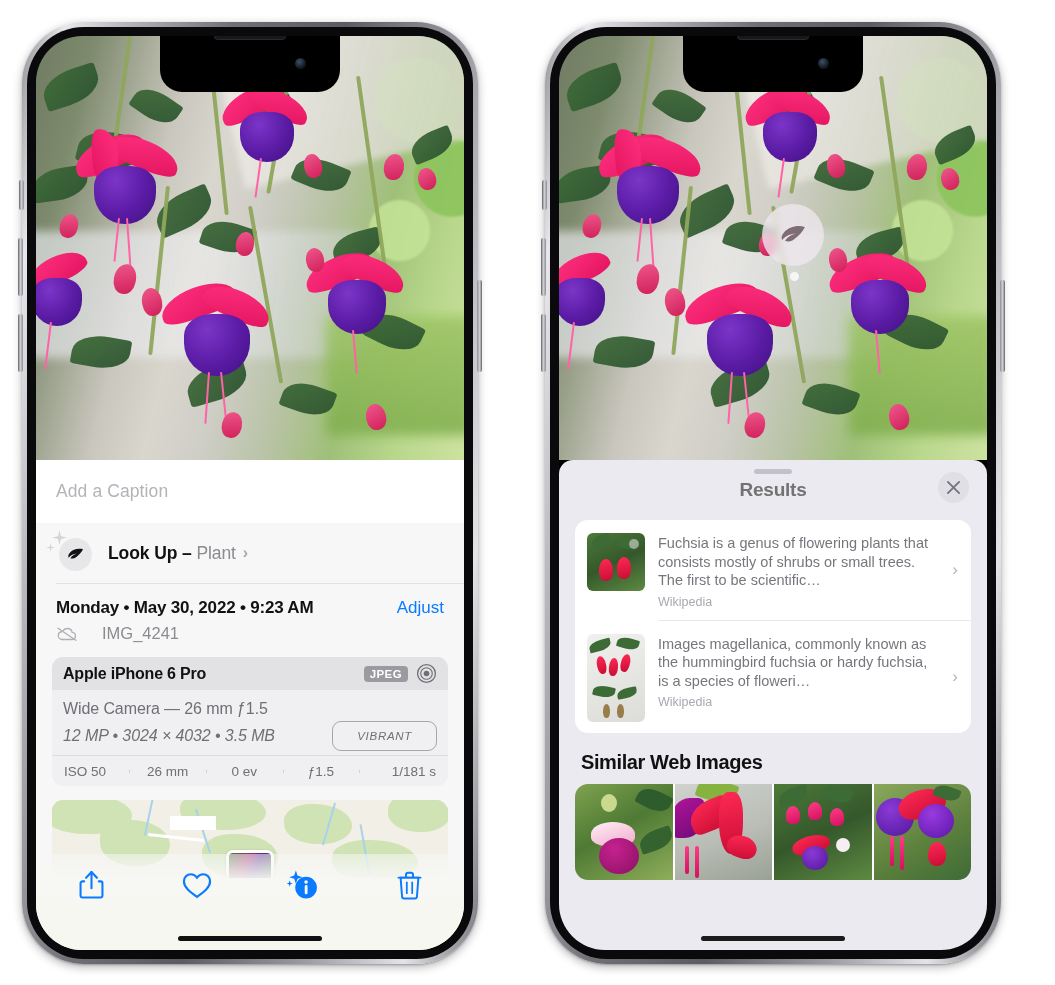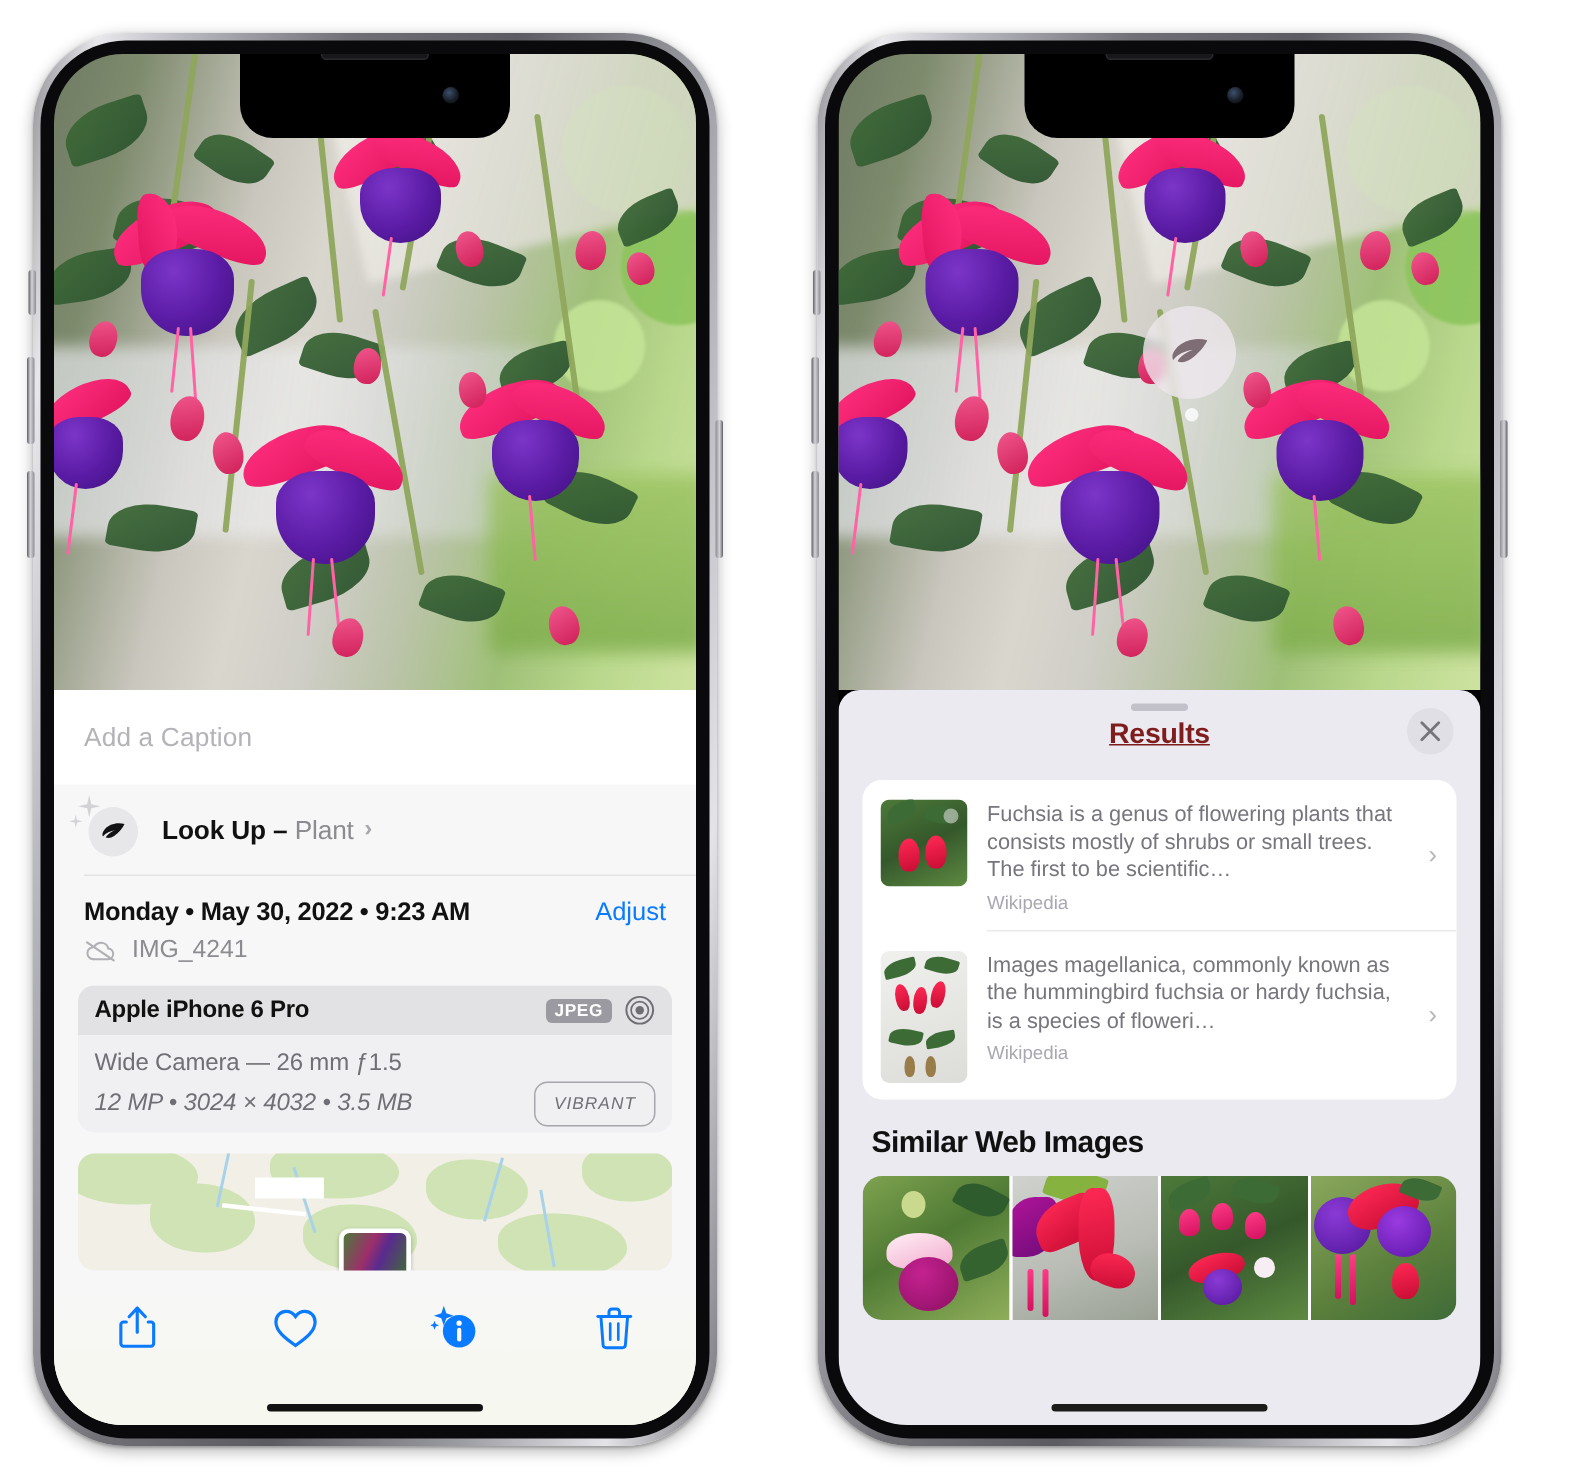--- a/index.html
+++ b/index.html
@@ -116,34 +116,34 @@
   .spk2 { left:-10px; top:8px; width:9px; height:9px; }
   .lookup-text { font-size:17.5px; font-weight:700; color:#111; letter-spacing:-.1px; }
   .lookup-text .dim { font-weight:400; color:#8b8b90; }
   .chev-grey { margin-left:7px; color:#a8a8ad; font-size:16px; font-weight:600; }
 
   .divider { height:1px; background:#e3e3e6; margin-left:20px; }
 
   .date-row { padding:14px 20px 0 20px; display:flex; align-items:baseline; justify-content:space-between; }
   .date-text { font-size:17px; font-weight:700; color:#111; letter-spacing:-.2px; }
   .adjust-link { font-size:17px; color:#0a7bff; }
-  .file-row { display:flex; align-items:center; padding:6px 20px 0 20px; gap:10px; }
+  .file-row { display:flex; align-items:center; padding:6px 20px 0 20px; gap:24px; }
   .file-name { font-size:16.5px; color:#8b8b90; }
 
   .exif-card { margin:14px 16px 0 16px; border-radius:11px; overflow:hidden; background:#f0f0f2; }
   .exif-head { background:#e2e2e5; height:33px; display:flex; align-items:center; justify-content:space-between; padding:0 11px; }
   .exif-dev { font-size:16px; font-weight:700; color:#111; letter-spacing:-.2px; }
   .exif-head-right { display:flex; align-items:center; gap:8px; }
   .jpeg-badge { background:#9a9aa0; color:#fff; font-size:11.5px; font-weight:700; letter-spacing:.4px;
                 padding:2px 6px; border-radius:4px; }
   .exif-body { padding:7px 11px 4px 11px; }
   .exif-line { font-size:16px; color:#6f6f75; line-height:24px; letter-spacing:-.1px; }
   .exif-line2 { display:flex; align-items:center; justify-content:space-between;font-style:italic; }
   .vibrant { border:1px solid #a6a6ac; color:#6f6f75; font-size:11.5px; letter-spacing:.7px;
-             padding:2px 12px; border-radius:9px; }
+             padding:2px 24px; border-radius:9px; }
   .exif-foot { display:flex; align-items:center; border-top:1px solid #dcdce0; height:31px; padding:0 4px; }
   .exif-cell { flex:1; text-align:center; font-size:13.5px; color:#6f6f75; position:relative; }
   .exif-cell + .exif-cell::before { content:""; position:absolute; left:0; top:6px; bottom:6px; width:1px; background:#d2d2d7; }
   .exif-cell:first-child { text-align:left; padding-left:8px; flex:.85; }
   .exif-cell:last-child  { text-align:right; padding-right:8px; }
 
   
   .map-card { margin:14px 16px 0 16px; height:78px; border-radius:11px; overflow:hidden; position:relative;
               background:#f1efe6; }
   .map-green { position:absolute; border-radius:40% 55% 45% 50%; background:#cfe3b4; }
@@ -164,21 +164,21 @@
               width:144px; height:5px; border-radius:3px; background:#111; z-index:25; }
   .home-bar.dark-over { background:#1b1b1b; }
 
   
   .results-sheet { position:absolute; left:0; top:424px; width:428px; height:490px;
                    background:#eceaf1; border-top-left-radius:14px; border-top-right-radius:14px; z-index:14;
                    overflow:hidden; }
   .grabber { position:absolute; left:50%; transform:translateX(-50%); top:9px; width:38px; height:5px;
              border-radius:3px; background:#c2c1c9; }
   .results-head { position:relative; height:60px; display:flex; align-items:center; justify-content:center; }
-  .results-title { font-size:19px; font-weight:700; color:#7f1d1d; letter-spacing:-.2px;text-decoration:underline; }
+  .results-title { font-size:19px; font-weight:700; color:#737373; letter-spacing:-.2px; }
   .close-btn { position:absolute; right:18px; top:12px; width:31px; height:31px; border-radius:50%;
                background:#e0dfe5; display:flex; align-items:center; justify-content:center; }
 
   .sec-head { display:flex; align-items:baseline; justify-content:space-between; padding:10px 22px 8px 22px; }
   .sec-title { font-size:20px; font-weight:700; color:#111; letter-spacing:-.4px; }
   .sec-more { font-size:15px; color:#8b8a92; }
 
   .know-card { margin:0 16px; background:#fff; border-radius:13px; overflow:hidden; }
   .know-row { display:flex; align-items:flex-start; padding:13px 12px 11px 12px; position:relative; }
   .know-thumb { width:58px; height:58px; border-radius:6px; flex:0 0 58px; margin-right:13px; overflow:hidden; position:relative; }
@@ -350,20 +350,27 @@
                 <circle cx="12" cy="12" r="3.2" fill="#6e6e74"></circle>
               </svg>
             </span>
           </div>
           <div class="exif-body">
             <div class="exif-line">Wide Camera — 26 mm ƒ1.5</div>
             <div class="exif-line exif-line2">
               <span>12 MP • 3024 × 4032 • 3.5 MB</span>
               <span class="vibrant">VIBRANT</span>
             </div>
+          </div>
+          <div class="exif-foot">
+            <span class="exif-cell">ISO 50</span>
+            <span class="exif-cell">26 mm</span>
+            <span class="exif-cell">0 ev</span>
+            <span class="exif-cell">ƒ1.5</span>
+            <span class="exif-cell">1/181 s</span>
           </div>
         </div>
 
         <div class="map-card">
           <div class="map-green" style="left:-10px;top:-6px;width:90px;height:40px"></div>
           <div class="map-green" style="left:48px;top:20px;width:70px;height:46px"></div>
           <div class="map-green" style="left:128px;top:-8px;width:86px;height:38px"></div>
           <div class="map-green" style="left:150px;top:34px;width:76px;height:44px"></div>
           <div class="map-green" style="left:232px;top:4px;width:68px;height:40px"></div>
           <div class="map-green" style="left:280px;top:40px;width:86px;height:42px"></div>

